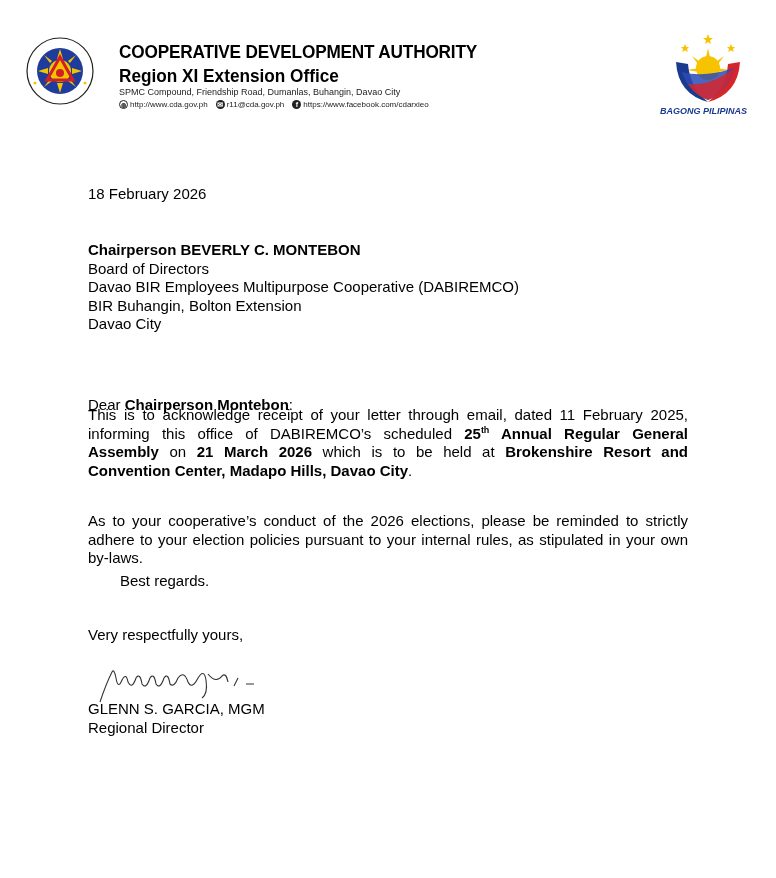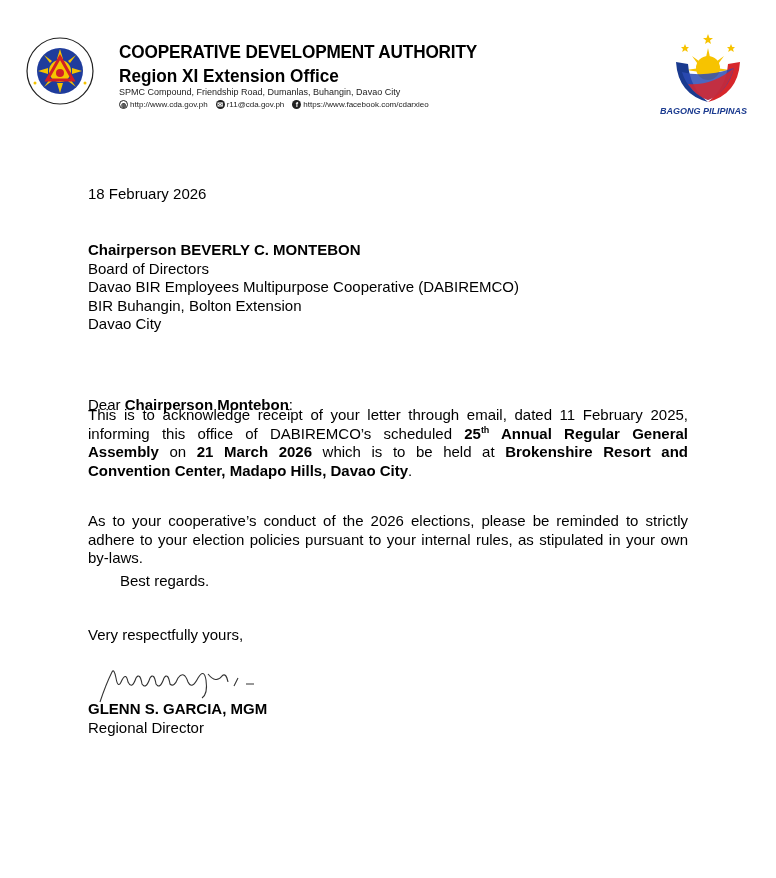--- a/index.html
+++ b/index.html
@@ -19,21 +19,21 @@
   .date{left:88px;top:185px;}
   .addr{left:88px;top:241px;}
   .addr div{white-space:nowrap;}
   .salutation{left:88px;top:369px;margin-top:27px;}
   .para{left:88px;width:600px;text-align:justify;}
   .p1{top:406px;}
   .p2{top:512px;}
   .closing1{left:88px;top:572px;margin-left:32px;}
   .closing2{left:88px;top:626px;}
   .sig{left:96px;top:664px;width:180px;height:40px;}
-  .signer{left:88px;top:700px;font-weight:bold;}
+  .signer{left:88px;top:700px;font-weight:normal;}
   .signer-title{left:88px;top:719px;}
   b{font-weight:bold;text-align:right;}
   sup{font-size:9px;line-height:0;}
 </style>
 </head>
 <body>
 
 <div class="abs seal">
   <svg width="68" height="68" viewBox="0 0 68 68">
     <circle cx="34" cy="34" r="33" fill="#fff" stroke="#222" stroke-width="1.2"></circle>

